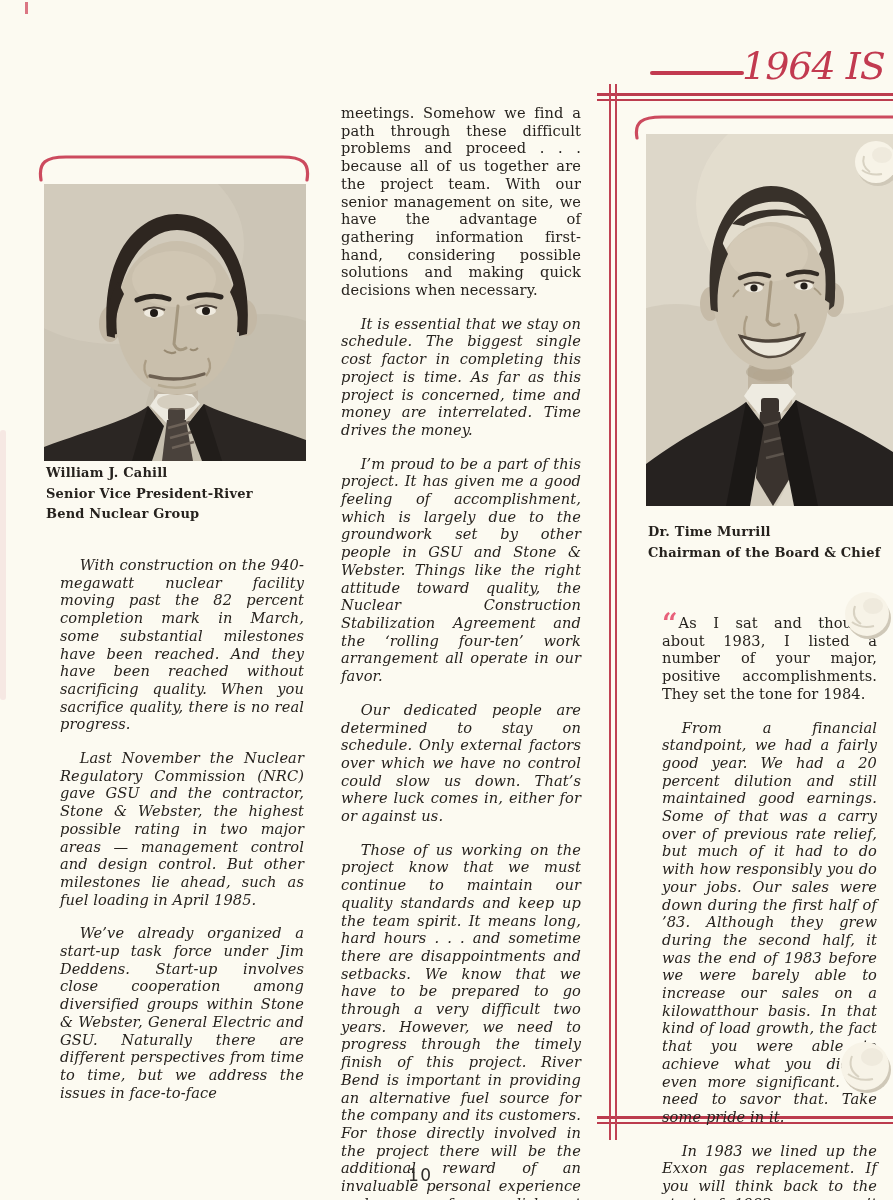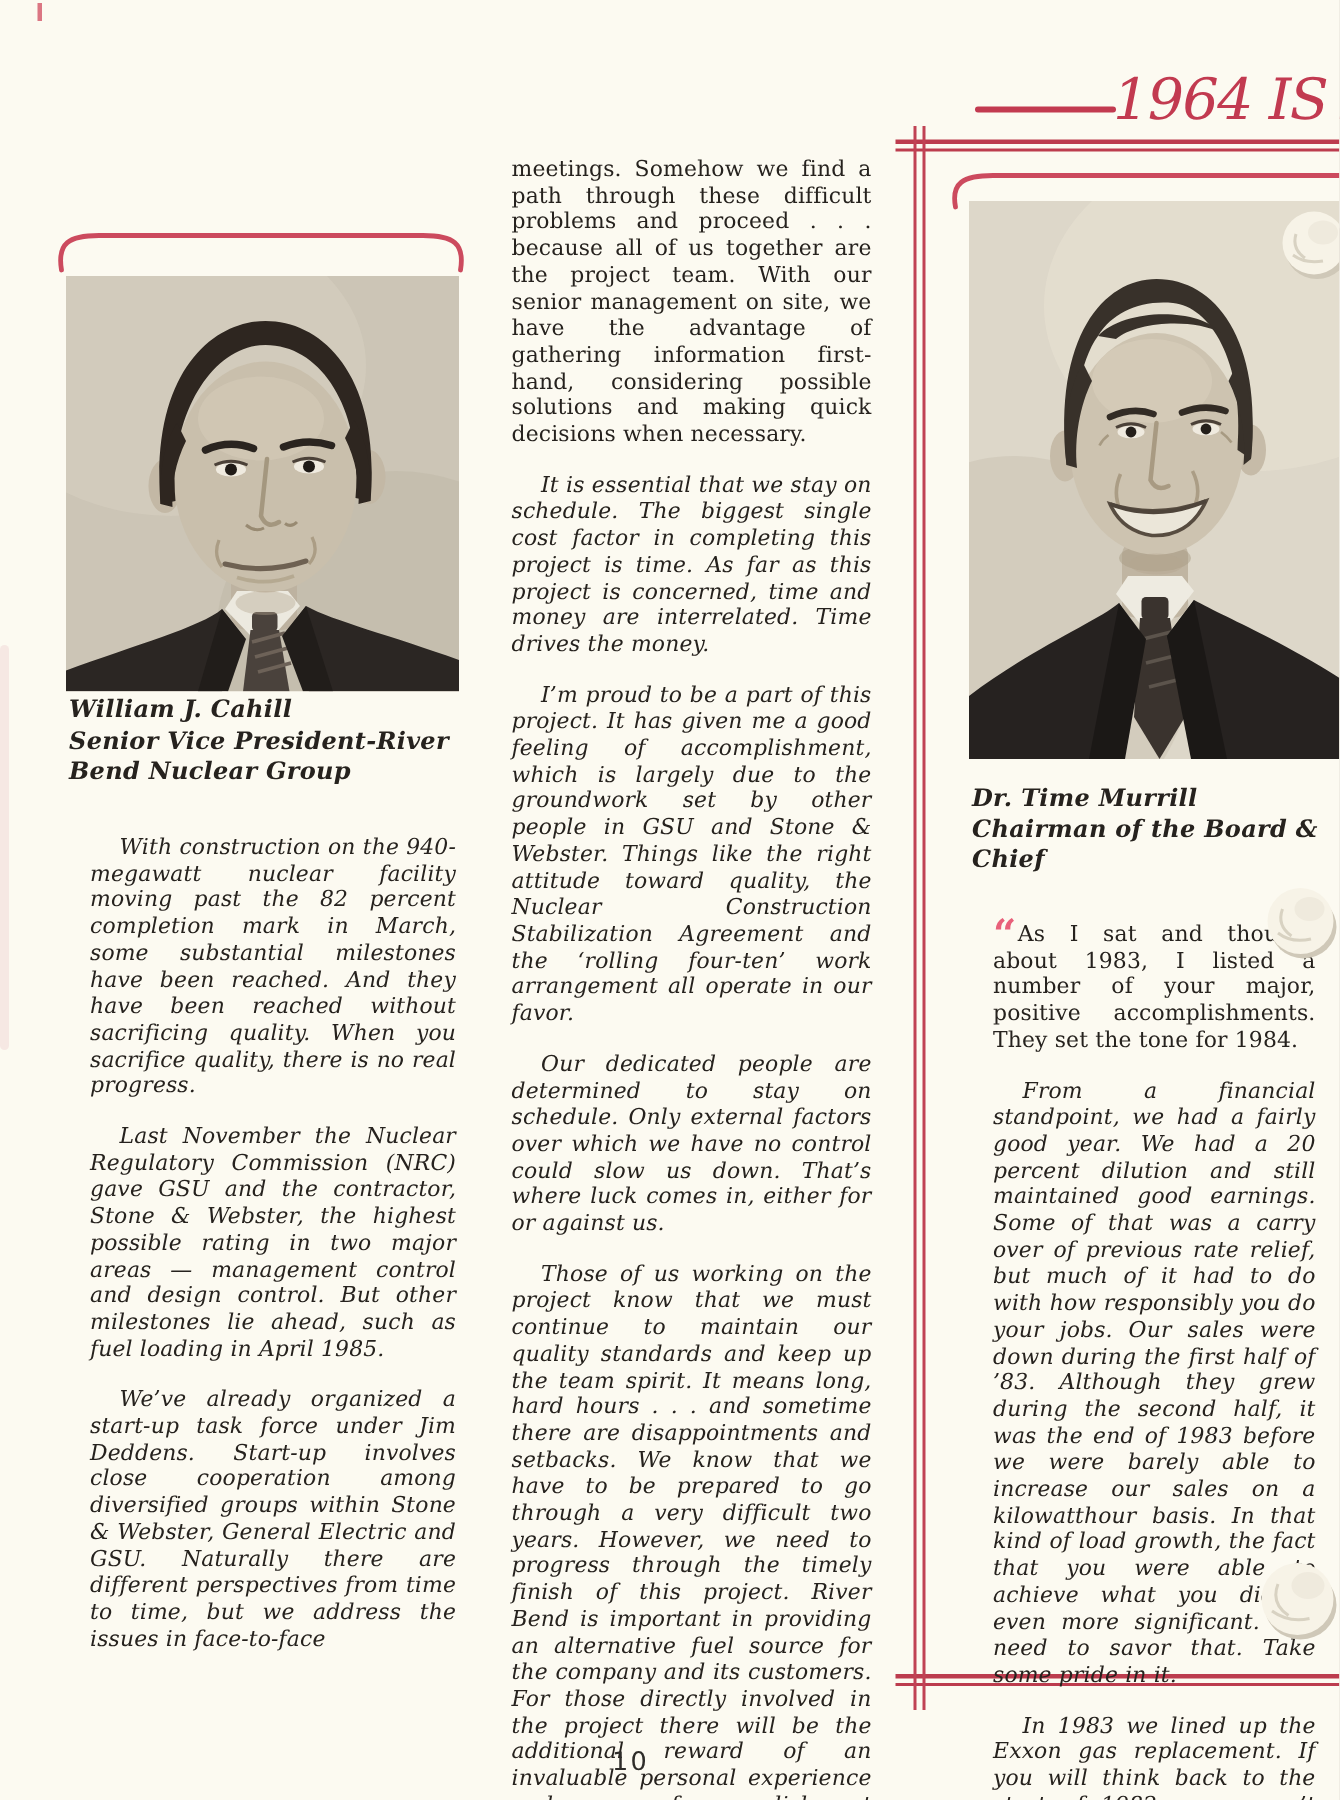--- a/index.html
+++ b/index.html
@@ -6,21 +6,21 @@
   .page{
     position:relative;width:893px;height:1200px;margin:0 auto;
     background:#fcfaf1;overflow:hidden;
     font-family:"DejaVu Serif","Liberation Serif",serif;
     color:#26221e;
   }
   
   .col{position:absolute;text-align:justify;font-size:14.6px;line-height:17.7px;letter-spacing:.1px;}
   .col p{margin:16px;}
   .col p.indent{text-indent:1.35em;font-style:italic;}
-  .caption{position:absolute;font-weight:bold;font-size:16px;line-height:20.5px;letter-spacing:.2px;font-style:italic;}
+  .caption{position:absolute;font-weight:bold;font-size:13px;line-height:20.5px;letter-spacing:.2px;}
   .qmark{
     font-family:"DejaVu Serif",serif;font-weight:bold;color:#e8607a;
     font-size:27px;line-height:0;vertical-align:-5px;letter-spacing:-2px;margin-right:3px;
   }
   .continued{font-size:13px;letter-spacing:.2px;margin-top:1px;font-weight:bold;}
   
   .header-title{
     position:absolute;left:742px;top:44px;margin:0;white-space:nowrap;
     font-style:italic;font-weight:normal;font-size:38px;letter-spacing:-1px;color:#c23a50;
   }

